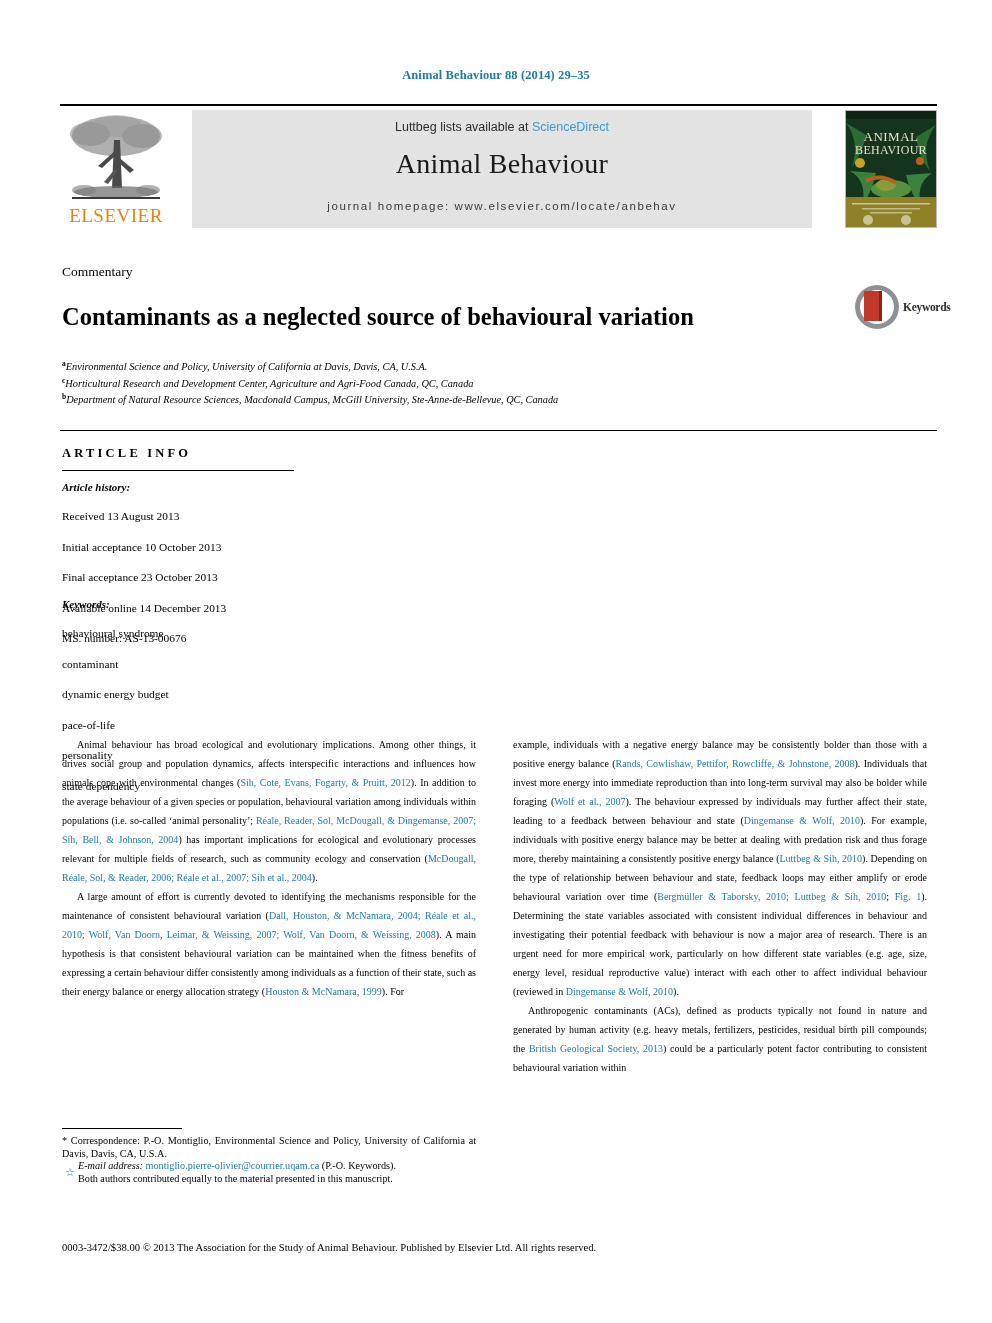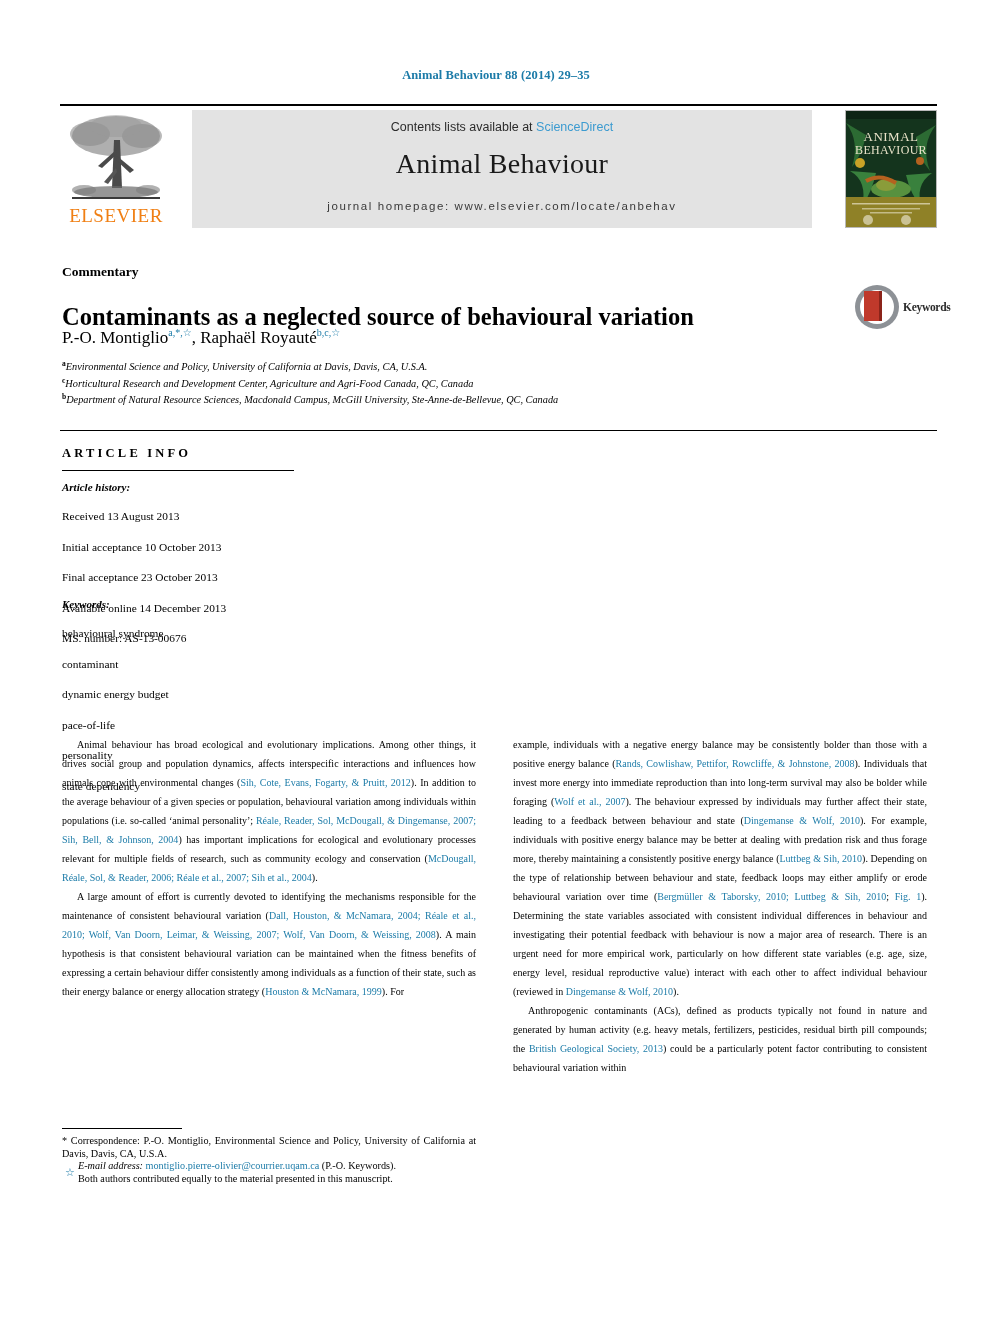--- a/index.html
+++ b/index.html
@@ -116,21 +116,20 @@
   }
 
   
   .doctype {
     position: absolute;
     left: 62px;
     top: 264px;
     font-family: "Liberation Serif", serif;
     font-size: 13.5px;
     color: #000;
-    font-weight: bold;
   }
   .article-title {
     position: absolute;
     left: 62px;
     top: 286px;
     width: 760px;
     font-family: "Liberation Serif", serif;
     font-size: 24.5px;
     line-height: 30px;
     color: #000;
@@ -363,21 +362,21 @@
           <ellipse cx="24" cy="80" rx="12" ry="5" fill="#7d7d7d" opacity="0.6"></ellipse>
           <ellipse cx="88" cy="80" rx="12" ry="5" fill="#7d7d7d" opacity="0.6"></ellipse>
           <path d="M12 88 L100 88" stroke="#3a3a3a" stroke-width="2" fill="none"></path>
         </g>
       </svg>
       <div class="elsevier-word">ELSEVIER</div>
     </div>
 
     <div class="sd-band">
       <div class="sd-contents">
-        <span>Contents lists available at </span><span class="sd-link">ScienceDirect</span>
+        <span>Luttbeg lists available at </span><span class="sd-link">ScienceDirect</span>
       </div>
       <div class="journal-title">Animal Behaviour</div>
       <div class="journal-home">journal homepage: www.elsevier.com/locate/anbehav</div>
     </div>
 
     <div class="cover-thumb">
       <svg width="90" height="116" viewBox="0 0 90 116">
         <rect x="0" y="0" width="90" height="116" fill="#14341d"></rect>
         <rect x="0" y="0" width="90" height="8" fill="#0d2414"></rect>
         <path d="M0 12 Q14 30 6 56 Q16 44 20 24 Z" fill="#2c6b33"></path>
@@ -405,23 +404,20 @@
     <div class="cm-badge">
       <div class="cm-inner"></div>
       <div class="cm-book"></div>
     </div>
     <div class="cm-text">Keywords</div>
   </div>
 
   <div class="doctype">Commentary</div>
   <h1 class="article-title">Contaminants as a neglected source of behavioural variation</h1>
 
-  <div class="authors">
-    <span>P.-O. Montiglio</span><sup>a,*,☆</sup><span>, </span><span>Raphaël Royauté</span><sup>b,c,☆</sup>
-  </div>
 
   <div class="affils">
     <div><sup>a</sup><span>Environmental Science and Policy, University of California at Davis, Davis, CA, U.S.A.</span></div>
     <div><sup>c</sup><span>Horticultural Research and Development Center, Agriculture and Agri-Food Canada, QC, Canada</span></div>
     <div><sup>b</sup><span>Department of Natural Resource Sciences, Macdonald Campus, McGill University, Ste-Anne-de-Bellevue, QC, Canada</span></div>
   </div>
 
   <div class="divider-vert"></div>
 
   <div class="info-col">
@@ -464,15 +460,16 @@
     <div class="fn-row">
       <div class="fn-mark">☆</div>
       <div class="fn-body">
         <div class="fn"><span class="fn-em">E-mail address:</span> <span class="fn-link">montiglio.pierre-olivier@courrier.uqam.ca</span><span> (P.-O. Keywords).</span></div>
         <div class="fn">Both authors contributed equally to the material presented in this manuscript.</div>
       </div>
     </div>
   </div>
 
   <div class="page-footer">
+    <div class="footer-line1">0003-3472/$38.00 © 2013 The Association for the Study of Animal Behaviour. Published by Elsevier Ltd. All rights reserved.</div>
   </div>
 
 </div>
 
 </body></html>

